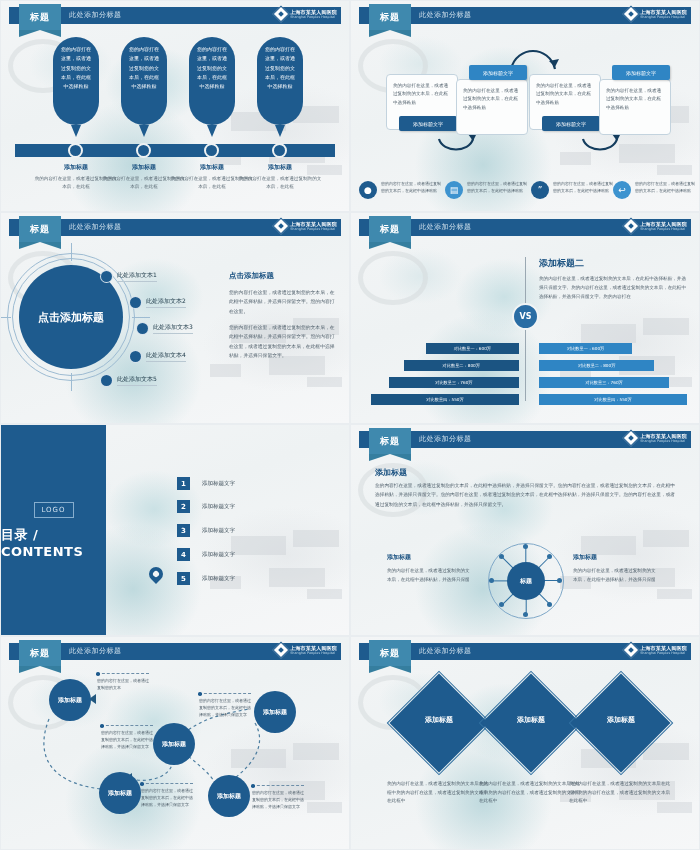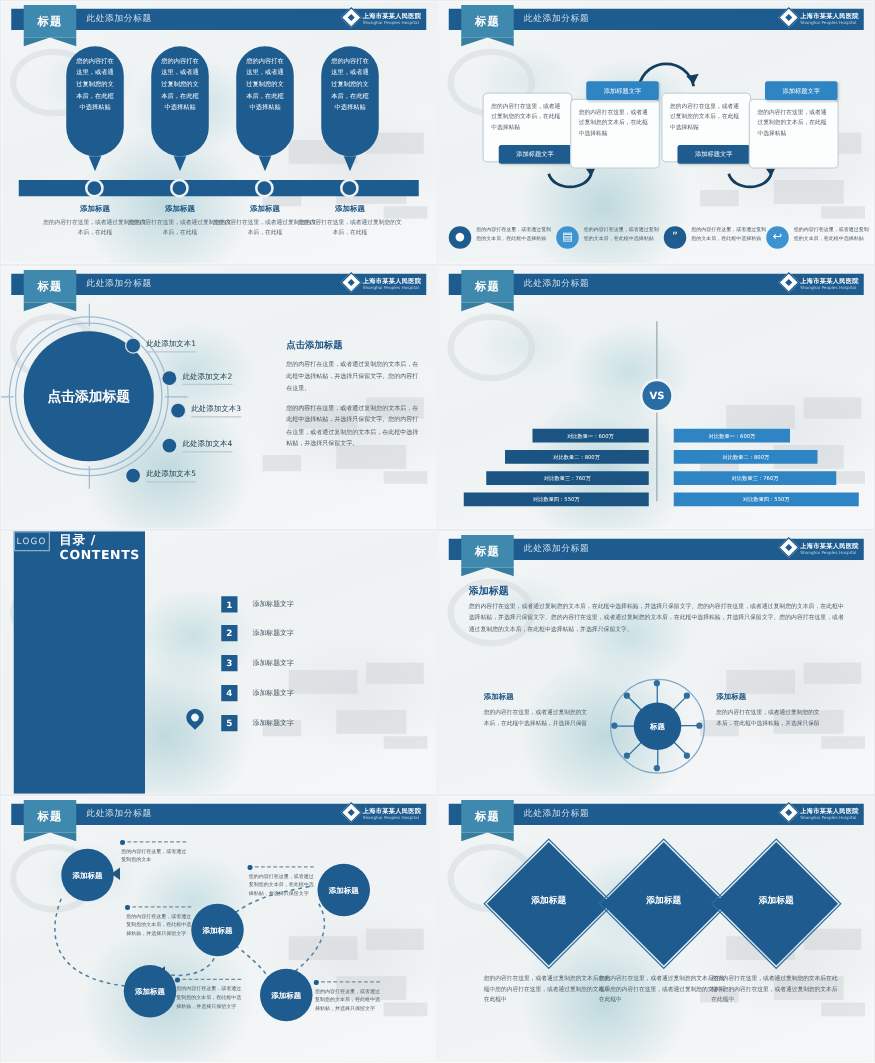--- a/index.html
+++ b/index.html
@@ -115,27 +115,27 @@
   .s4-col { position:absolute; top:44px; width:148px; }
   .s4-col h3 { font-size:9px; color:#1c5382; font-weight:bold; }
   .s4-col p { font-size:4.6px; color:#4a5a66; line-height:1.95; margin-top:5px; }
   .s4-bars { position:absolute; width:148px; top:130px; }
   .s4-bar { height:11px; margin-bottom:6px; color:#fff; font-size:4.2px;
         display:flex; align-items:center; justify-content:center; }
   .s4-bar.dark { background:#1b5482; }
   .s4-bar.lite { background:#2f85c4; }
 
   
-  .s5-left { position:absolute; left:10px; top:0; width:105px; height:100%;
-        background:#1e5b8e; display:flex; flex-direction:row;
-        align-items:flex-start; justify-content:center; gap:8px; z-index:3; }
+  .s5-left { position:absolute; left:0; top:0; width:105px; height:100%;
+        background:#1e5b8e; display:flex; flex-direction:column;
+        align-items:center; justify-content:center; gap:8px; z-index:3; }
   .s5-left .lg { width:40px; height:16px; border:1px solid #86aece; color:#cfe0ee;
         font-size:7px; display:flex; align-items:center; justify-content:center;
         letter-spacing:1px; }
-  .s5-left .ct { color:#fff; font-size:10px; font-weight:bold; letter-spacing:.5px; }
+  .s5-left .ct { color:#fff; font-size:13px; font-weight:bold; letter-spacing:.5px; }
   .s5-row { position:absolute; display:flex; align-items:center; gap:12px; }
   .s5-row .num { width:13px; height:13px; background:#1e5b8e; color:#fff;
         font-size:7px; font-weight:bold; display:flex; align-items:center;
         justify-content:center; }
   .s5-row .lbl { font-size:5.5px; color:#3c4d59; }
   .s5-pin { position:absolute; left:148px; top:142px; width:14px; height:14px;
         border-radius:50% 50% 50% 0; transform:rotate(-45deg); background:#1e5b8e; }
   .s5-pin:after { content:""; position:absolute; left:4px; top:4px; width:6px;
         height:6px; border-radius:50%; background:#f2f5f6; }
 
@@ -420,20 +420,24 @@
       <div class="s4-div"></div>
       <div class="s4-vs">VS</div>
 
       <div class="s4-bars" style="left:20px">
         <div class="s4-bar dark" style="width:63%;margin-left:37%">对比数量一：600万</div>
         <div class="s4-bar dark" style="width:78%;margin-left:22%">对比数量二：800万</div>
         <div class="s4-bar dark" style="width:88%;margin-left:12%">对比数量三：760万</div>
         <div class="s4-bar dark" style="width:100%">对比数量四：550万</div>
       </div>
 
+      <div class="s4-col" style="left:188px">
+        <h3>添加标题二</h3>
+        <p>您的内容打在这里，或者通过复制您的文本后，在此框中选择粘贴，并选择只保留文字。您的内容打在这里，或者通过复制您的文本后，在此框中选择粘贴，并选择只保留文字。您的内容打在</p>
+      </div>
       <div class="s4-bars" style="left:188px">
         <div class="s4-bar lite" style="width:63%">对比数量一：600万</div>
         <div class="s4-bar lite" style="width:78%">对比数量二：800万</div>
         <div class="s4-bar lite" style="width:88%">对比数量三：760万</div>
         <div class="s4-bar lite" style="width:100%">对比数量四：550万</div>
       </div>
     </div>
   </div>
 
   <div class="slide cn">

